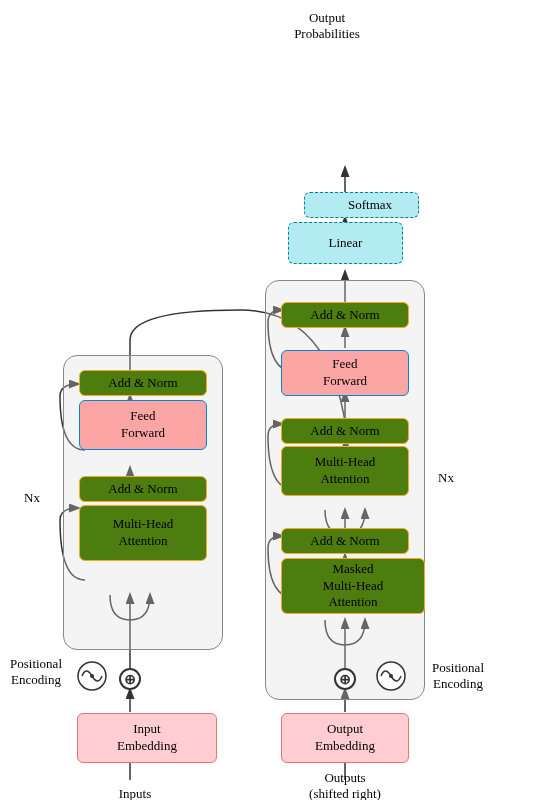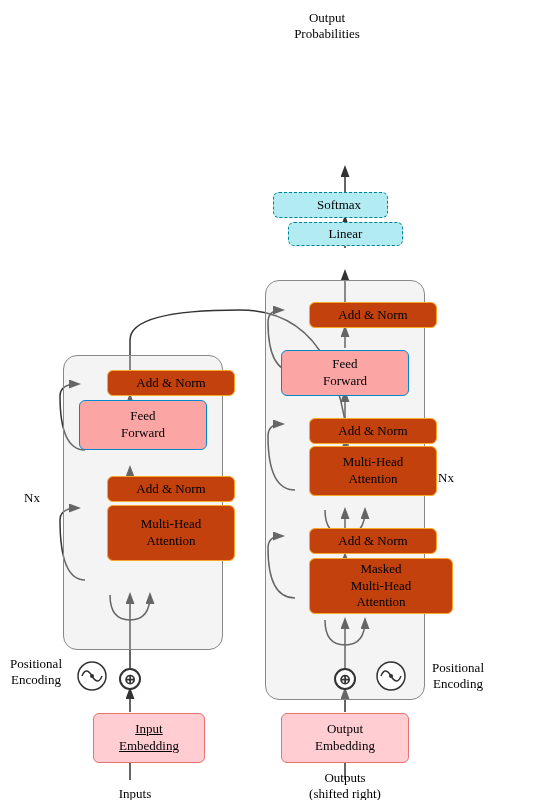--- a/index.html
+++ b/index.html
@@ -29,23 +29,22 @@
       font-size: 13px;
       line-height: 1.3;
     }
 
     .box-pink {
       background: #ffcdd2;
       border: 1.5px solid #e57373;
     }
 
     .box-yellow {
-      background: #c2410c;
+      background: #4d7c0f;
       border: 1.5px solid #f9a825;
-      margin-left: 28px;
     }
 
     .box-blue {
       background: #fca5a5;
       border: 1.5px solid #0288d1;
     }
 
     .box-teal {
       background: #b2ebf2;
       border: 1.5px solid #00838f;
@@ -153,25 +152,25 @@
 
     <defs>
       <marker id="arr" markerWidth="8" markerHeight="8" refX="6" refY="3" orient="auto">
         <path d="M0,0 L0,6 L8,3 z" fill="#333"></path>
       </marker>
     </defs>
   </svg>
 
   <div class="label" style="top:10px; left:272px; width:110px;">Output<br>Probabilities</div>
 
-  <div class="box box-teal" style="top:192px; left:273px; width:115px; height:26px;padding-left:17px;">
+  <div class="box box-teal" style="top:192px; left:304px; width:115px; height:26px;padding-left:17px;">
     <span>Softmax</span>
   </div>
 
-  <div class="box box-teal" style="top:222px; left:288px; width:115px; height:24px;text-align:center;">
+  <div class="box box-teal" style="top:222px; left:288px; width:115px; height:42px;text-align:center;">
     <span>Linear</span>
   </div>
 
   <div class="box-outline" style="position:absolute; top:280px; left:265px; width:160px; height:420px;"></div>
   <div class="label" style="top:470px; left:438px;">Nx</div>
 
   <div class="box box-yellow" style="top:302px; left:281px; width:128px; height:26px;">
     <span>Add &amp; Norm</span>
   </div>
 
@@ -233,19 +232,19 @@
   <div class="plus-circle" style="top:668px; left:119px;">⊕</div>
 
   <svg style="position:absolute; top:660px; left:76px; width:32px; height:32px;" viewBox="0 0 32 32">
     <circle cx="16" cy="16" r="14" fill="white" stroke="#333" stroke-width="1.5"></circle>
     <path d="M 6 16 Q 10 6 16 16 Q 22 26 26 16" stroke="#333" stroke-width="1.5" fill="none"></path>
     <circle cx="16" cy="16" r="2" fill="#333"></circle>
   </svg>
 
   <div class="label" style="top:656px; left:0px; width:72px;">Positional<br>Encoding</div>
 
-  <div class="box box-pink" style="top:713px; left:93px; width:112px; height:50px;text-decoration:underline;">
+  <div class="box box-pink" style="top:713px; left:77px; width:140px; height:50px;">
     <span>Input<br>Embedding</span>
   </div>
 
   <div class="label" style="top:770px; left:105px; width:60px;margin-top:16px;">Inputs</div>
 
 </div>
 
 </body></html>

